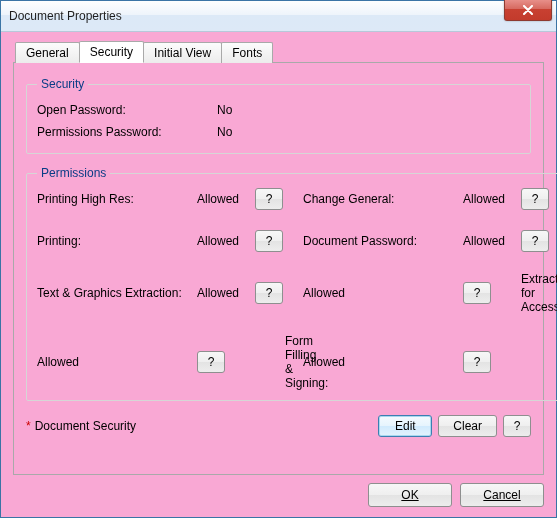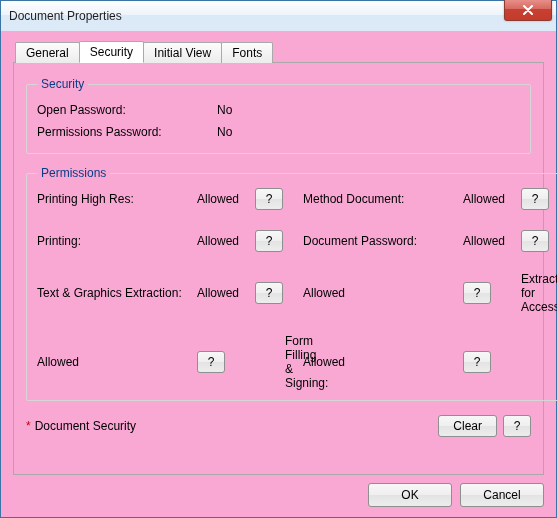--- a/index.html
+++ b/index.html
@@ -147,20 +147,21 @@
     align-items: center;
     margin-top: 6px;
   }
   .asterisk { color: #c00; margin-right:4px; }
   .docsec-row .spacer-flex { flex:1; }
   .footer {
     display: flex;
     justify-content: flex-end;
     gap: 8px;
     padding-top: 8px;
+    text-decoration: underline;
   }
   .footer .btn { min-width: 84px; height: 24px; }
 </style>
 </head>
 <body>
 
 <div class="window">
 
   <div class="titlebar">
     <span class="title">Document Properties</span>
@@ -195,21 +196,21 @@
       </fieldset>
 
       <fieldset class="group">
         <legend>Permissions</legend>
         <div class="perm-grid">
 
           <span class="perm-label">Printing High Res:</span>
           <span class="perm-val">Allowed</span>
           <span class="qbtn">?</span>
           <span class="spacer"></span>
-          <span class="perm-label">Method Document:</span>
+          <span class="perm-label">Change General:</span>
           <span class="perm-val">Allowed</span>
           <span class="qbtn">?</span>
 
           <span class="perm-label">Printing:</span>
           <span class="perm-val">Allowed</span>
           <span class="qbtn">?</span>
           <span class="spacer"></span>
           <span class="perm-label">Document Password:</span>
           <span class="perm-val">Allowed</span>
           <span class="qbtn">?</span>
@@ -229,20 +230,21 @@
           <span class="perm-val">Allowed</span>
           <span class="qbtn">?</span>
 
         </div>
       </fieldset>
 
       <div class="docsec-row">
         <span class="asterisk">*</span>
         <span>Document Security</span>
         <span class="spacer-flex"></span>
+        <span class="btn focused" style="min-width:54px">Edit</span>
         <span style="width:6px;"></span>
         <span class="btn" style="min-width:54px">Clear</span>
         <span style="width:6px;"></span>
         <span class="qbtn">?</span>
       </div>
 
     </div>
 
     <div class="footer">
       <span class="btn">OK</span>

